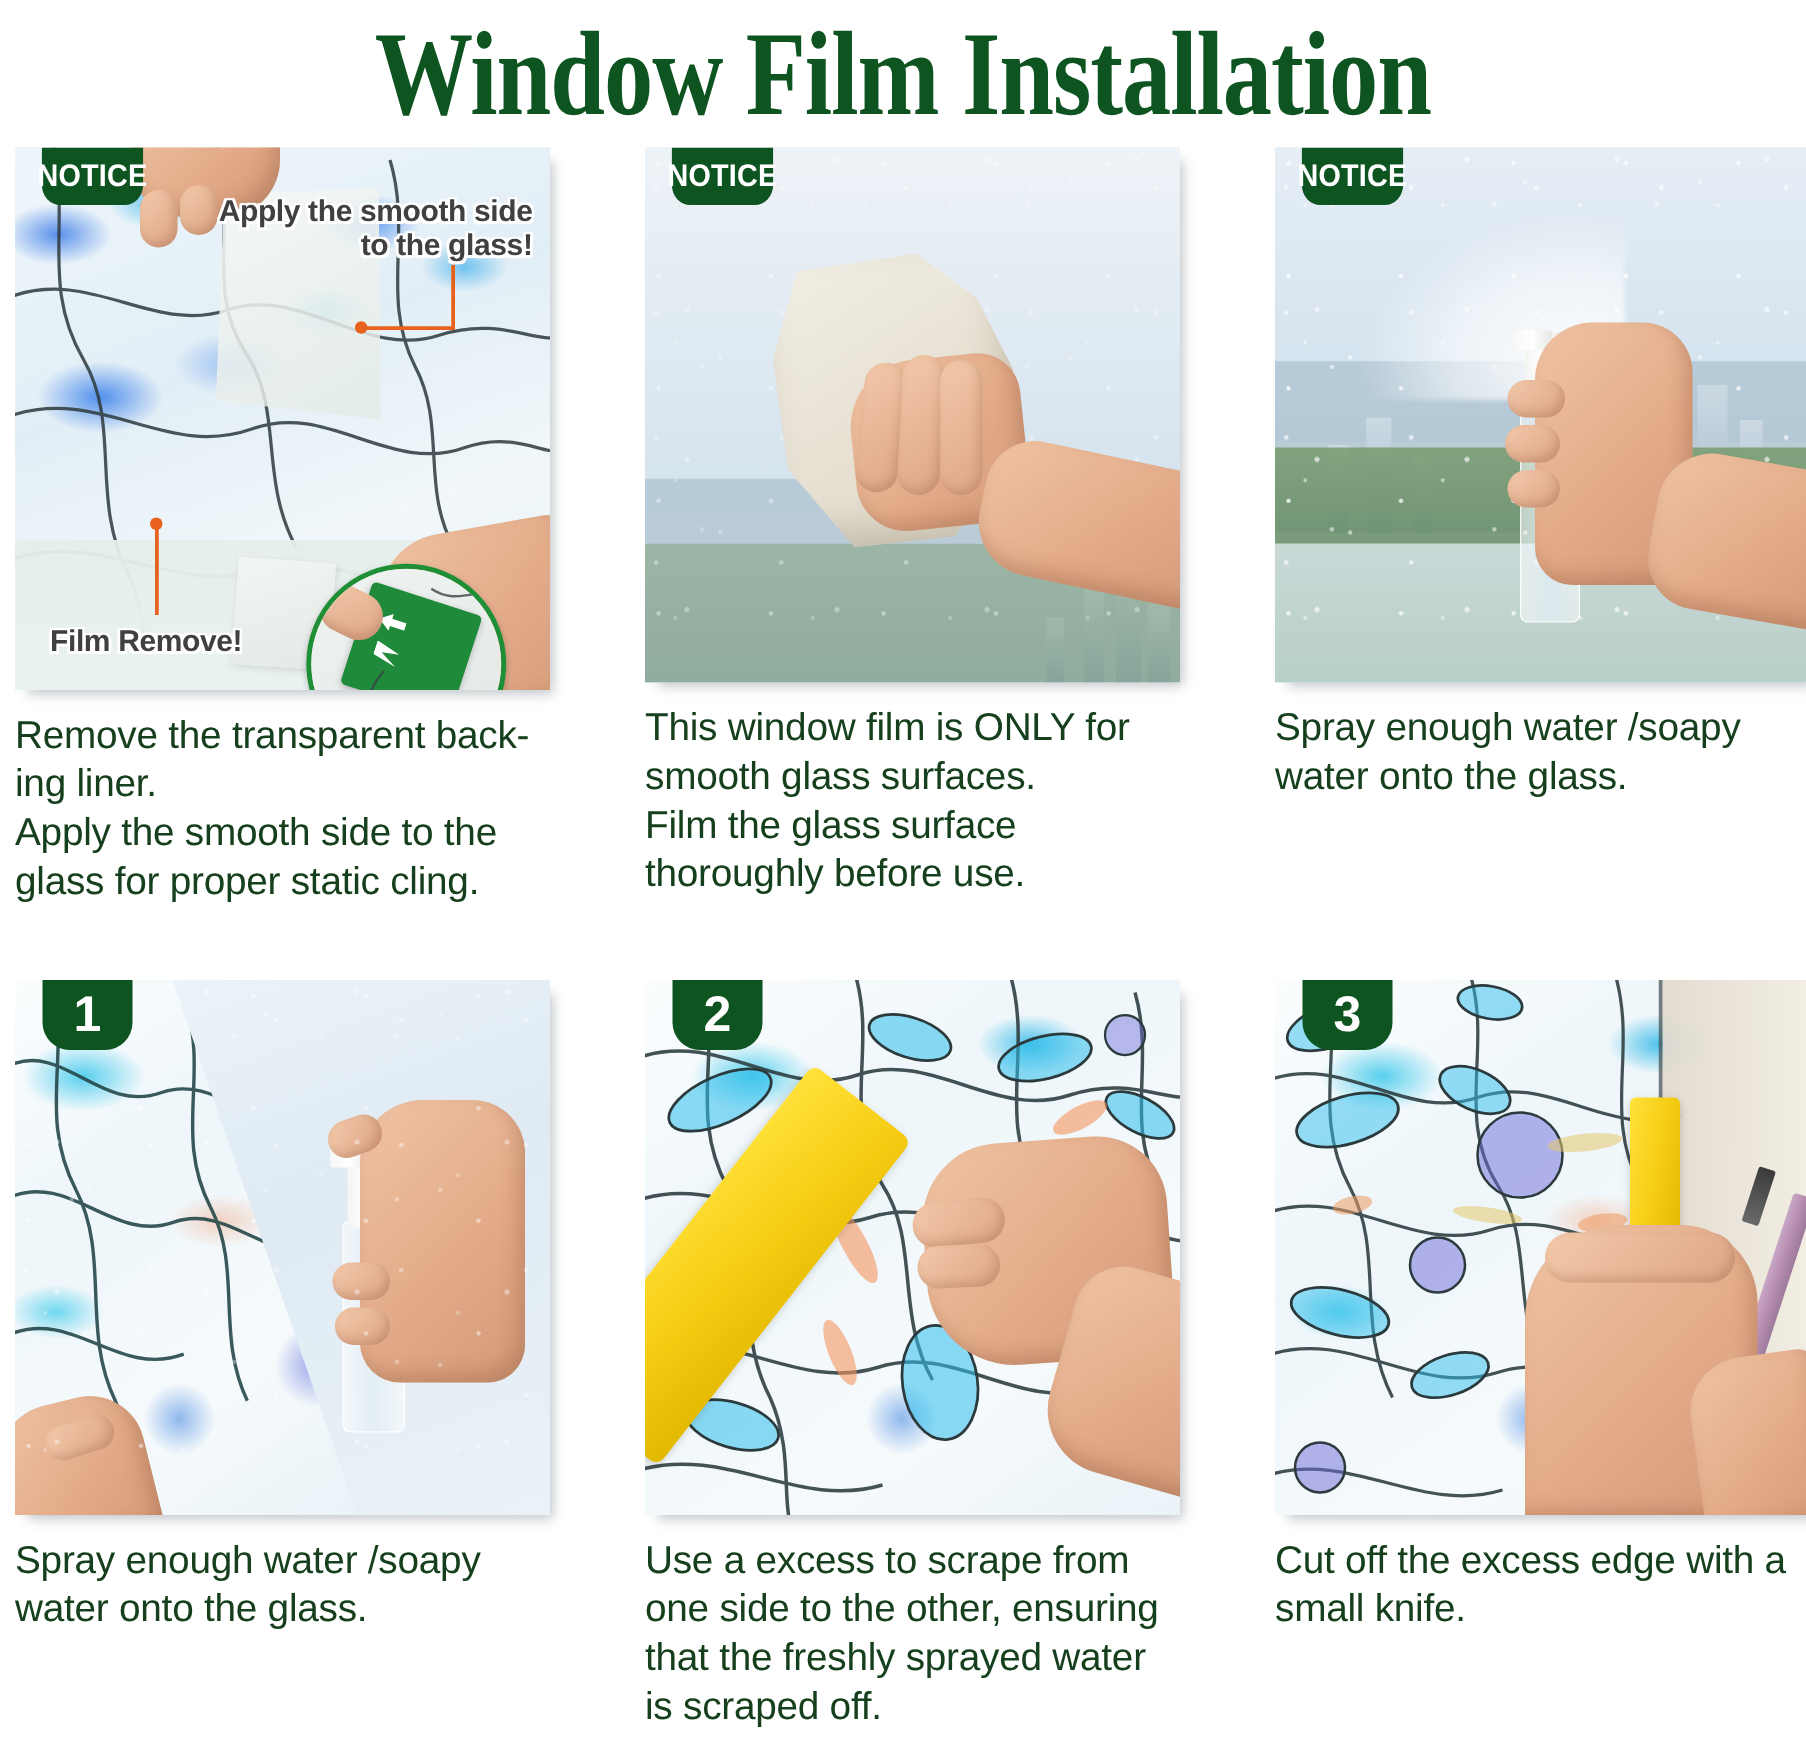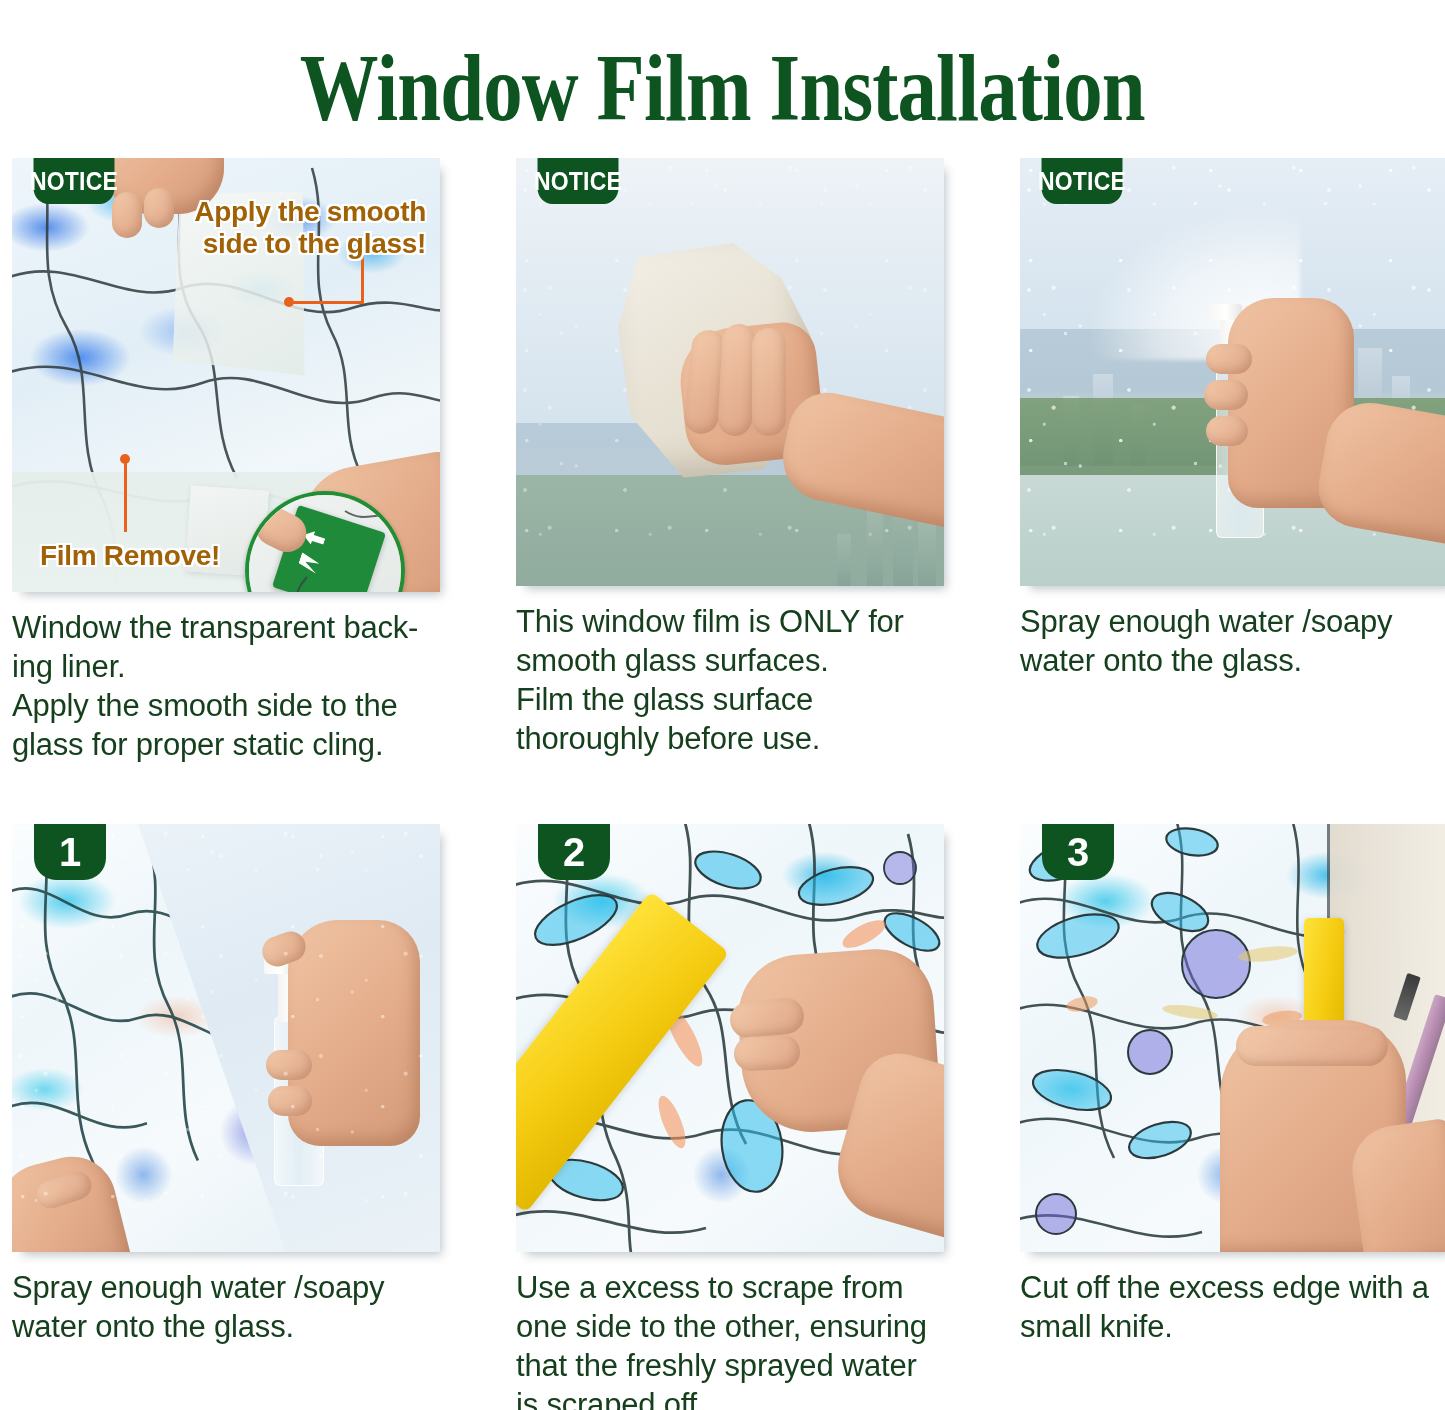--- a/index.html
+++ b/index.html
@@ -13,23 +13,22 @@
     font-family: "Liberation Sans", sans-serif;
     overflow: hidden;
     position: relative;
   }
 
   
   .title-bar {
     width: 100%;
     height: 118px;
     display: flex;
-    align-items: flex-start;
+    align-items: center;
     justify-content: center;
-    margin-top: 40px;
   }
   .title {
     font-family: "Liberation Serif", serif;
     font-weight: bold;
     font-size: 96px;
     line-height: 1;
     color: #0d5420;
     letter-spacing: -1px;
     transform: scaleX(0.82);
     transform-origin: center center;
@@ -86,23 +85,23 @@
     font-size: 40px;
     left: 22px;
     border-bottom-left-radius: 22px;
     border-bottom-right-radius: 22px;
   }
 
   
   .callout {
     position: absolute;
     z-index: 8;
-    color: #a16207;
+    color: #404040;
     font-weight: bold;
-    font-size: 28px;
+    font-size: 24px;
     line-height: 1.14;
     letter-spacing: -0.3px;
     text-shadow:
       -2px -2px 0 #fff,  2px -2px 0 #fff,
       -2px  2px 0 #fff,  2px  2px 0 #fff,
       -2px  0   0 #fff,  2px  0   0 #fff,
        0   -2px 0 #fff,  0    2px 0 #fff;
   }
   .callout.right { text-align: right; }
   .leader-v {
@@ -342,21 +341,21 @@
       <div class="leader-dot" style="right:146px;top:139px;"></div>
 
       <div class="callout" style="left:28px;top:382px;">Film Remove!</div>
       <div class="leader-v" style="left:112px;top:302px;height:72px;"></div>
       <div class="leader-dot" style="left:108px;top:296px;"></div>
 
       <div class="badge notice">
         <span>NOTICE</span>
       </div>
     </div>
-    <div class="caption">Window the transparent back-
+    <div class="caption">Remove the transparent back-
 ing liner.
 Apply the smooth side to the
 glass for proper static cling.</div>
   </div>
 
   <div class="cell">
     <div class="photo sq2">
       <div class="scene">
         <div class="sky hazy" style="height:68%;"></div>
         <div class="city" style="top:62%;bottom:0;">

